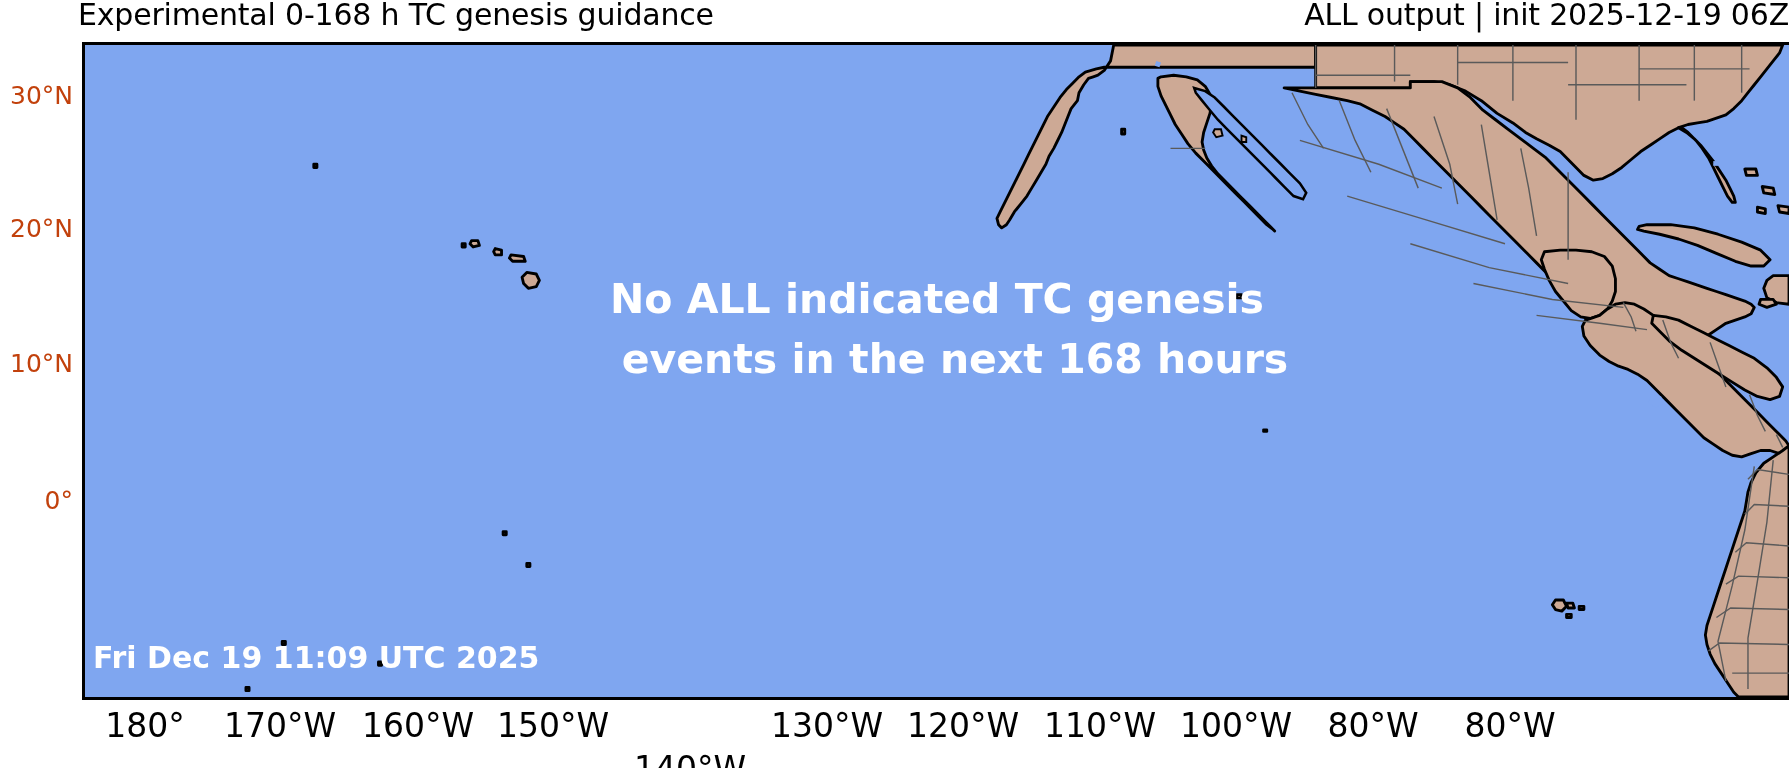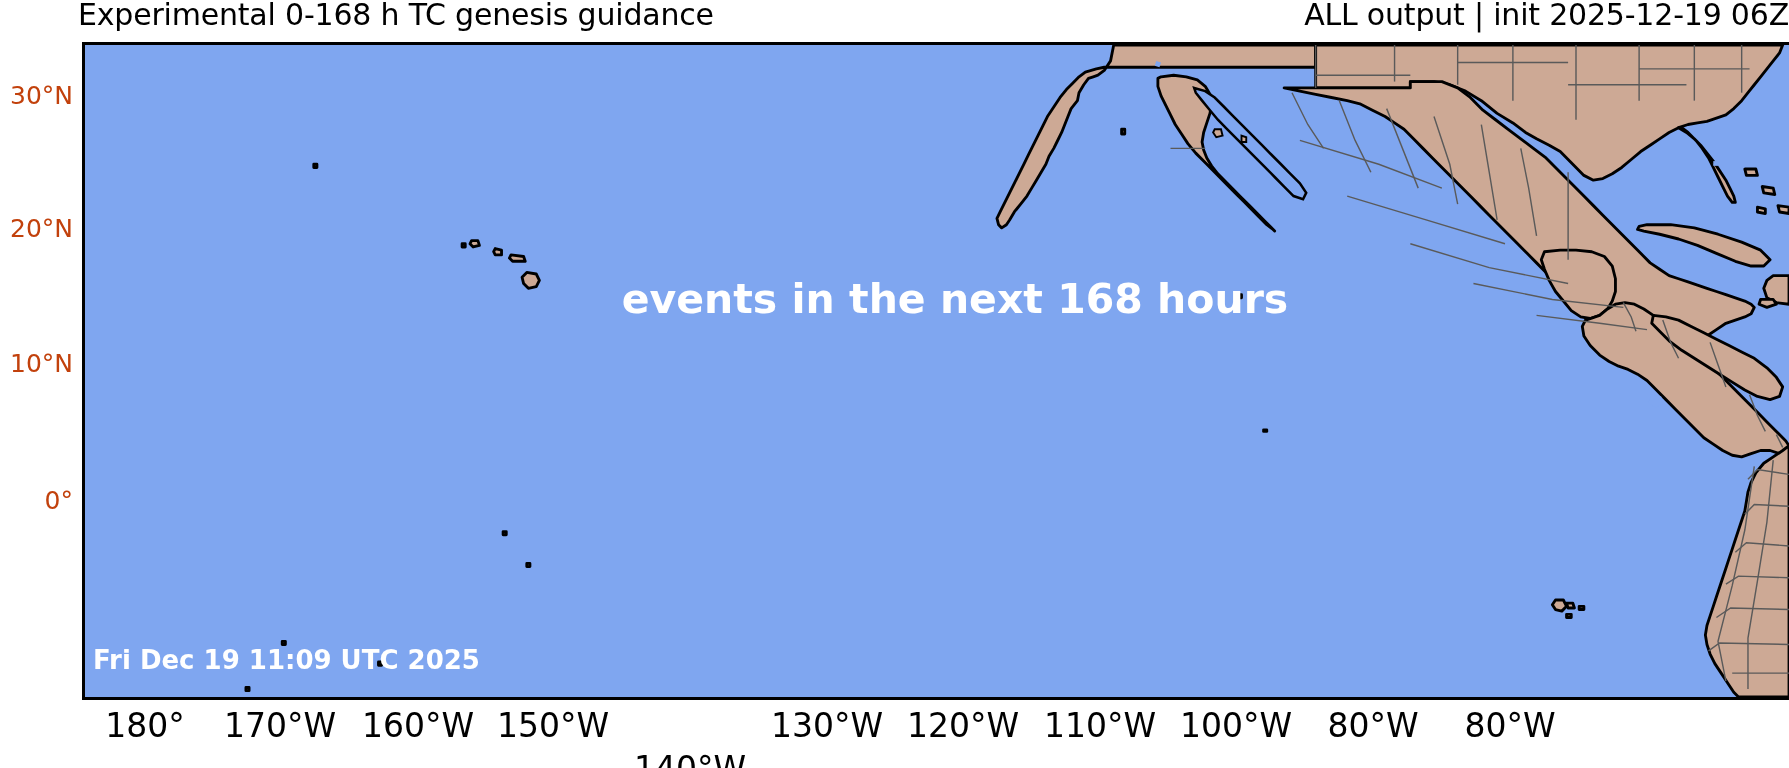--- a/index.html
+++ b/index.html
@@ -81,21 +81,21 @@
     white-space: nowrap;
   }
   .map-message .line2 { display: block; margin-left: 36px; }
 
   .map-timestamp {
     position: absolute;
     left: 8px;
     bottom: 22px;
     font-family: "DejaVu Sans", sans-serif;
     font-weight: bold;
-    font-size: 26px;
+    font-size: 30px;
     color: #ffffff;
     white-space: nowrap;
   }
 
   
   .ytick {
     position: absolute;
     right: 1716px;
     font-family: "DejaVu Sans", sans-serif;
     font-size: 25px;
@@ -394,20 +394,21 @@
 
         <g fill="#CDA995" stroke="#000000" stroke-width="0.12">
           <path d="M 247.6 29.2 L 248.0 29.2 L 248.1 28.8 L 247.7 28.7 L 247.5 29.0 Z"></path>
           <path d="M 249.3 28.8 L 249.6 28.7 L 249.6 28.4 L 249.3 28.4 Z"></path>
         </g>
 
       </g>
     </svg>
 
     <div class="map-message">
+      <span>No ALL indicated TC genesis</span>
       <span class="line2">events in the next 168 hours</span>
     </div>
 
     <div class="map-timestamp">Fri Dec 19 11:09 UTC 2025</div>
   </div>
 
   <div class="ytick" style="top:95px;">30°N</div>
   <div class="ytick" style="top:228px;">20°N</div>
   <div class="ytick" style="top:363px;">10°N</div>
   <div class="ytick" style="top:500px;">0°</div>

